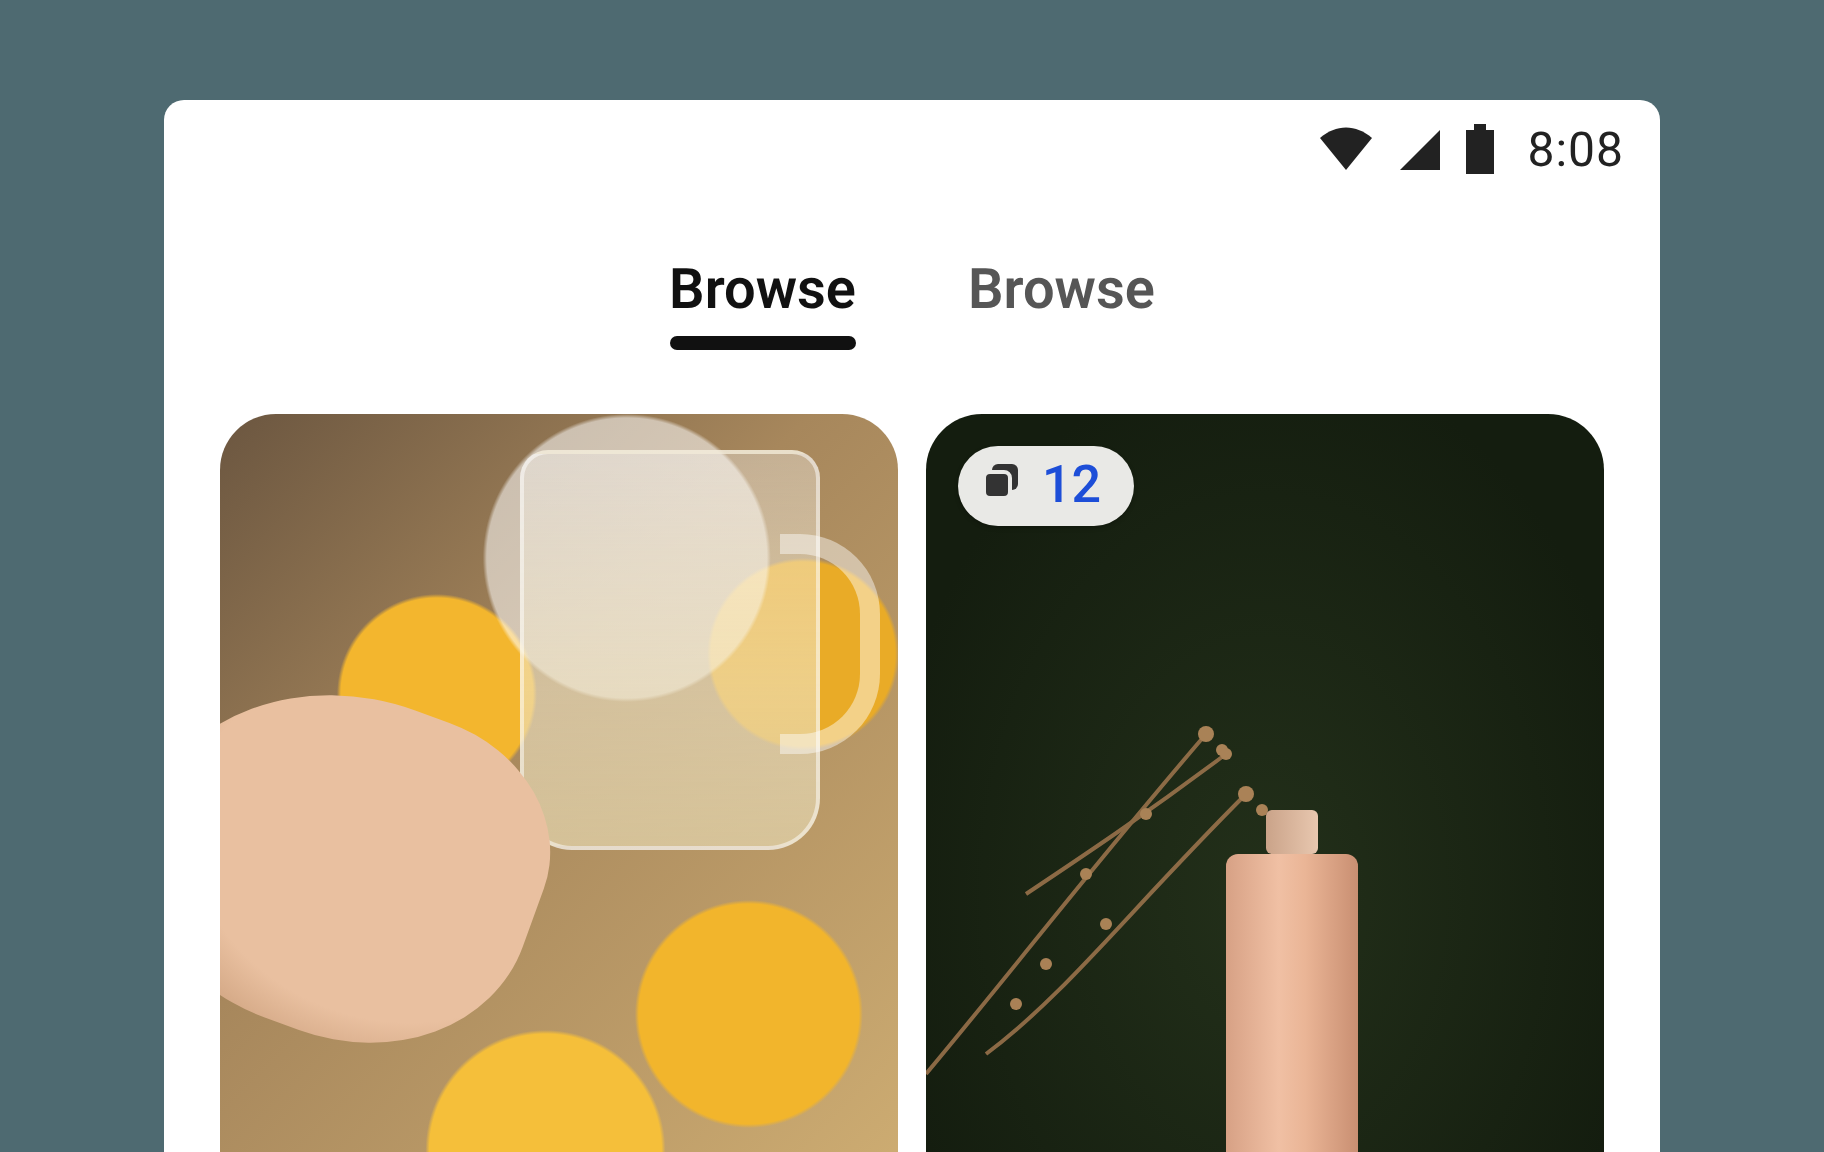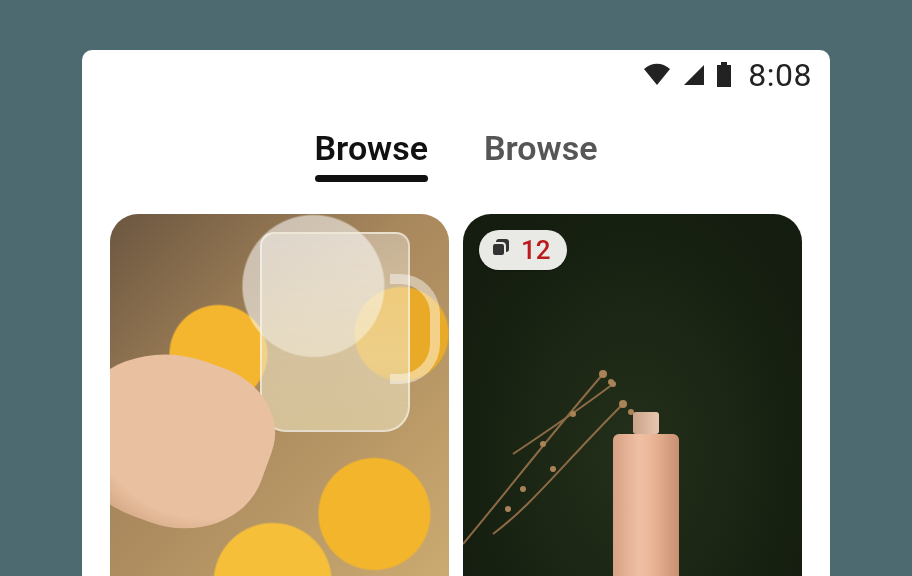--- a/index.html
+++ b/index.html
@@ -23,33 +23,33 @@
     height: 50px;
     display: flex;
     justify-content: flex-end;
     align-items: center;
     padding: 0 18px;
     gap: 10px;
   }
   .status-icon { color: #222; }
   .wifi-icon, .cell-icon, .battery-icon { display: inline-flex; }
   .clock {
-    font-size: 32px;
+    font-size: 24px;
     color: #222;
     letter-spacing: 0.5px;
     margin-left: 6px;
   }
   .tabs {
     display: flex;
     justify-content: center;
     gap: 56px;
     padding: 28px 0 26px 0;
   }
   .tab {
-    font-size: 34px;
+    font-size: 28px;
     font-weight: 600;
     color: #565656;
     position: relative;
     cursor: pointer;
     user-select: none;
   }
   .tab.active { color: #111; }
   .tab.active::after {
     content: "";
     position: absolute;
@@ -140,21 +140,21 @@
     background: #e9e9e6;
     border-radius: 40px;
     padding: 5px 16px 5px 10px;
     display: flex;
     align-items: center;
     gap: 8px;
     box-shadow: 0 1px 2px rgba(0,0,0,0.25);
   }
   .badge-count {
     font-size: 26px;
-    color: #b91c1c;
+    color: #1d4ed8;
     font-weight: 500;
   }
 </style>
 </head>
 <body>
 
 <div class="device">
 
   <div class="status-bar">
     <span class="status-icon wifi-icon">

